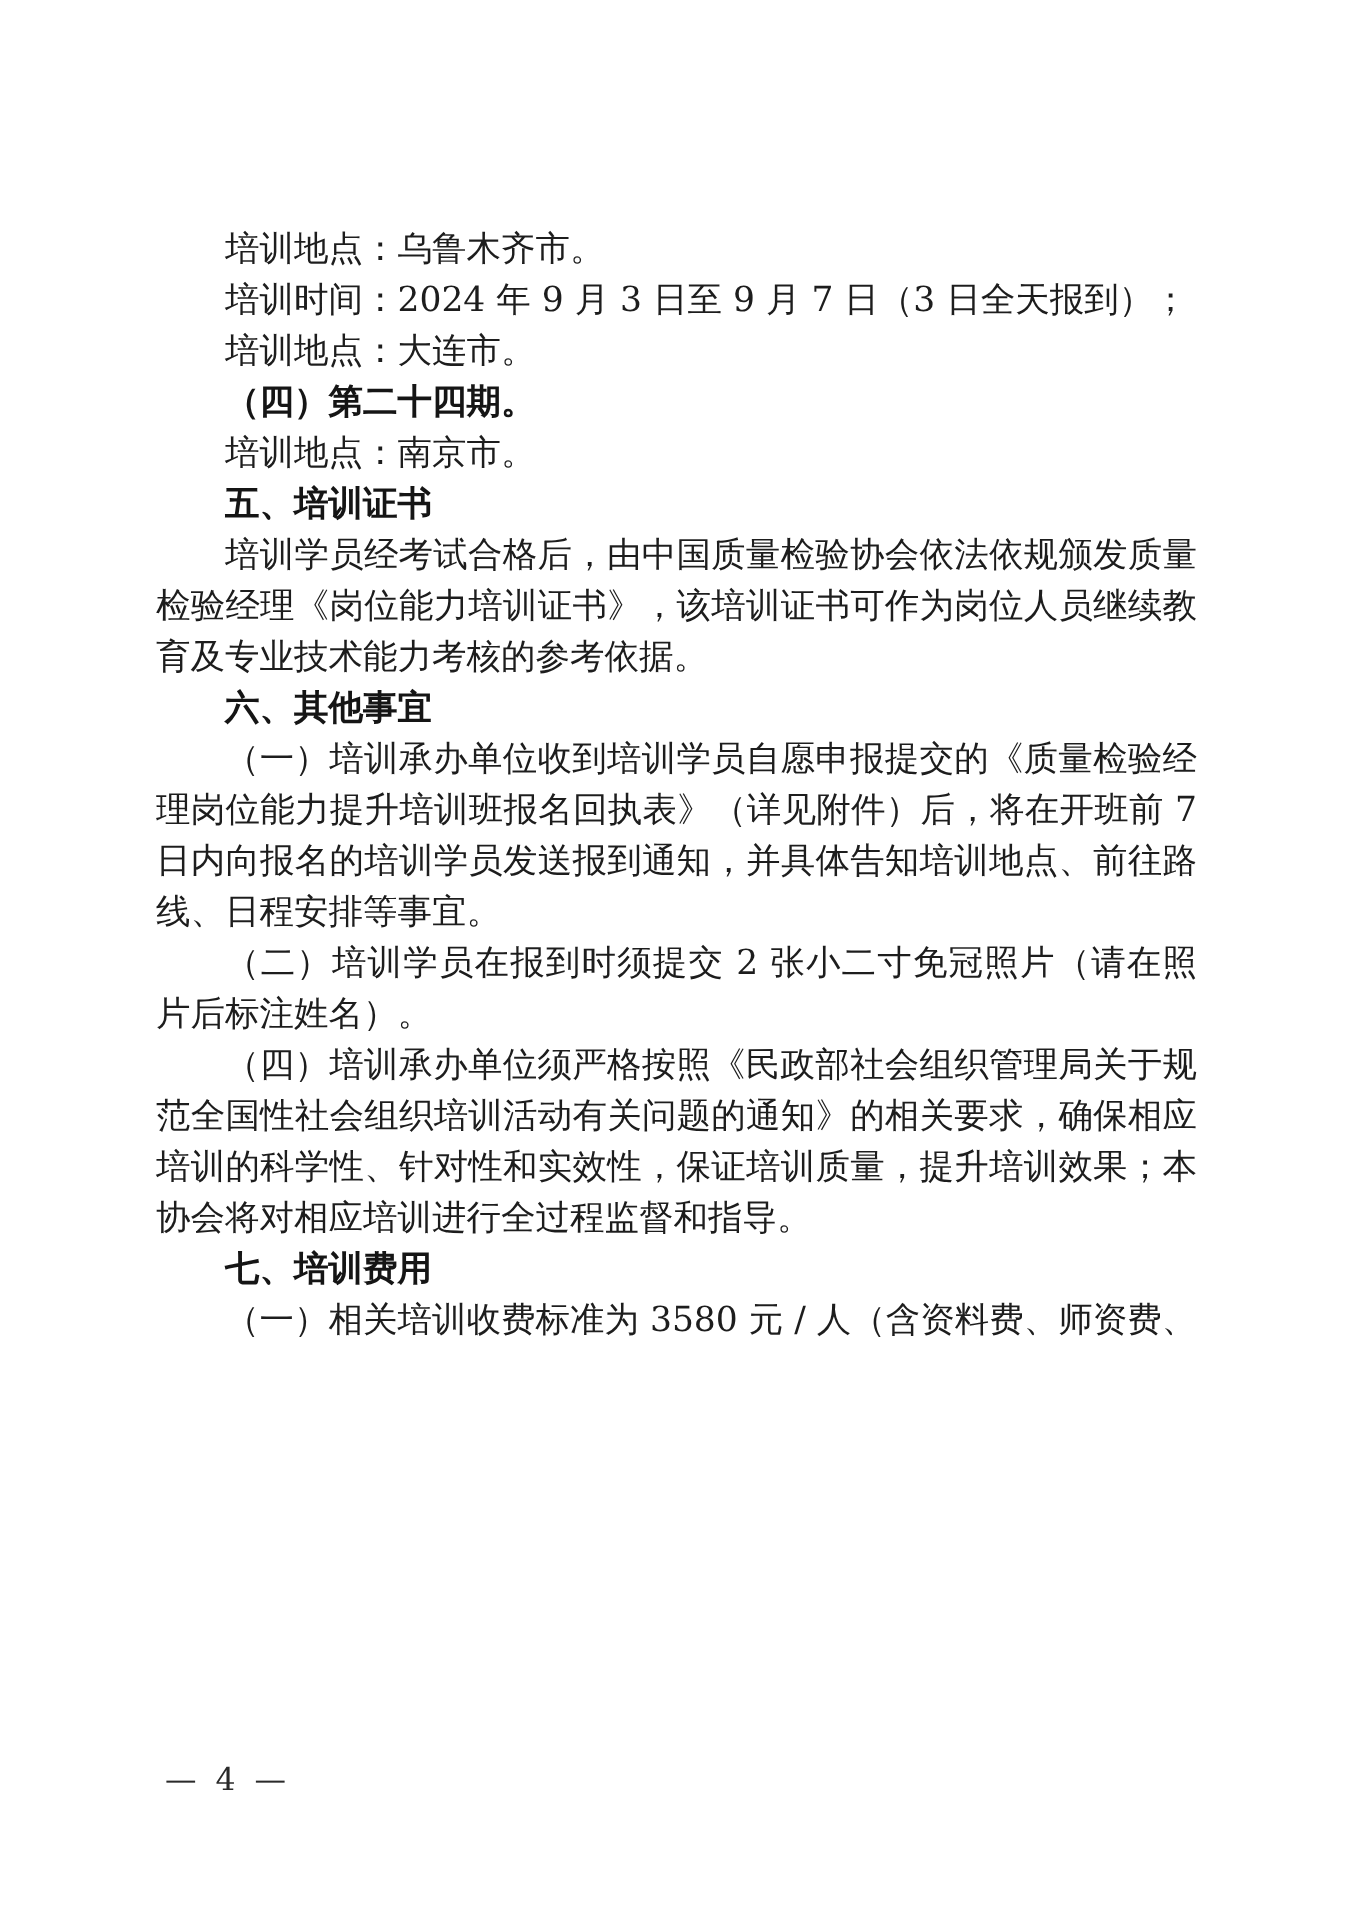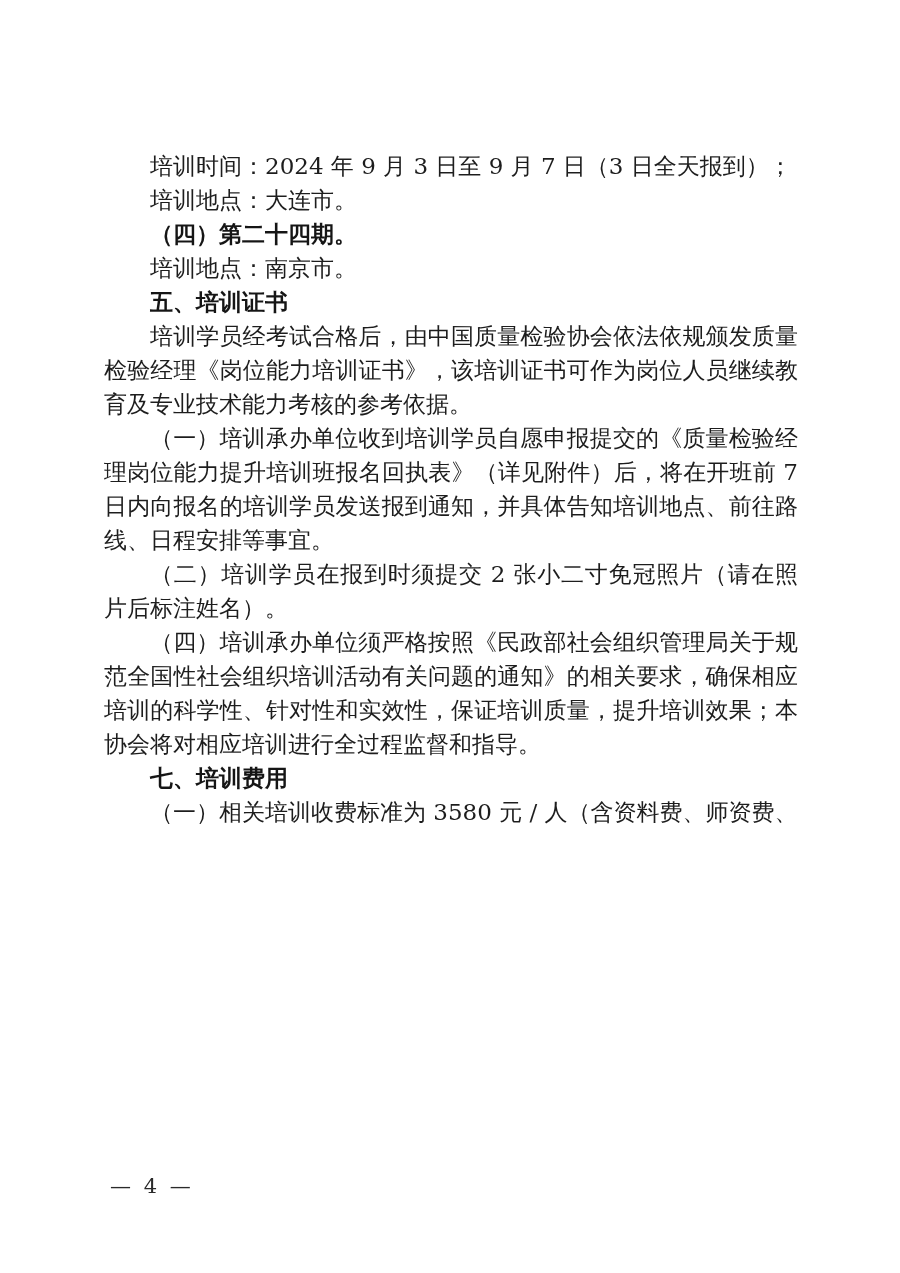--- a/index.html
+++ b/index.html
@@ -43,26 +43,28 @@
     color: #2a2a2a;
     letter-spacing: 3px;
     font-family: "DejaVu Serif", "Liberation Serif", serif;
   }
 </style>
 </head>
 <body>
 
 <div class="page">
   <main class="doc">
+    <p class="para">培训地点：乌鲁木齐市。</p>
     <p class="para">培训时间：2024 年 9 月 3 日至 9 月 7 日（3 日全天报到）；</p>
     <p class="para">培训地点：大连市。</p>
     <p class="subheading">（四）第二十四期。</p>
     <p class="para">培训地点：南京市。</p>
     <p class="heading">五、培训证书</p>
     <p class="para">培训学员经考试合格后，由中国质量检验协会依法依规颁发质量检验经理《岗位能力培训证书》，该培训证书可作为岗位人员继续教育及专业技术能力考核的参考依据。</p>
+    <p class="heading">六、其他事宜</p>
     <p class="para">（一）培训承办单位收到培训学员自愿申报提交的《质量检验经理岗位能力提升培训班报名回执表》（详见附件）后，将在开班前 7 日内向报名的培训学员发送报到通知，并具体告知培训地点、前往路线、日程安排等事宜。</p>
     <p class="para">（二）培训学员在报到时须提交 2 张小二寸免冠照片（请在照片后标注姓名）。</p>
     <p class="para">（四）培训承办单位须严格按照《民政部社会组织管理局关于规范全国性社会组织培训活动有关问题的通知》的相关要求，确保相应培训的科学性、针对性和实效性，保证培训质量，提升培训效果；本协会将对相应培训进行全过程监督和指导。</p>
     <p class="heading">七、培训费用</p>
     <p class="para">（一）相关培训收费标准为 3580 元 / 人（含资料费、师资费、</p>
   </main>
   <div class="pageno">— 4 —</div>
 </div>
 
 </body></html>

